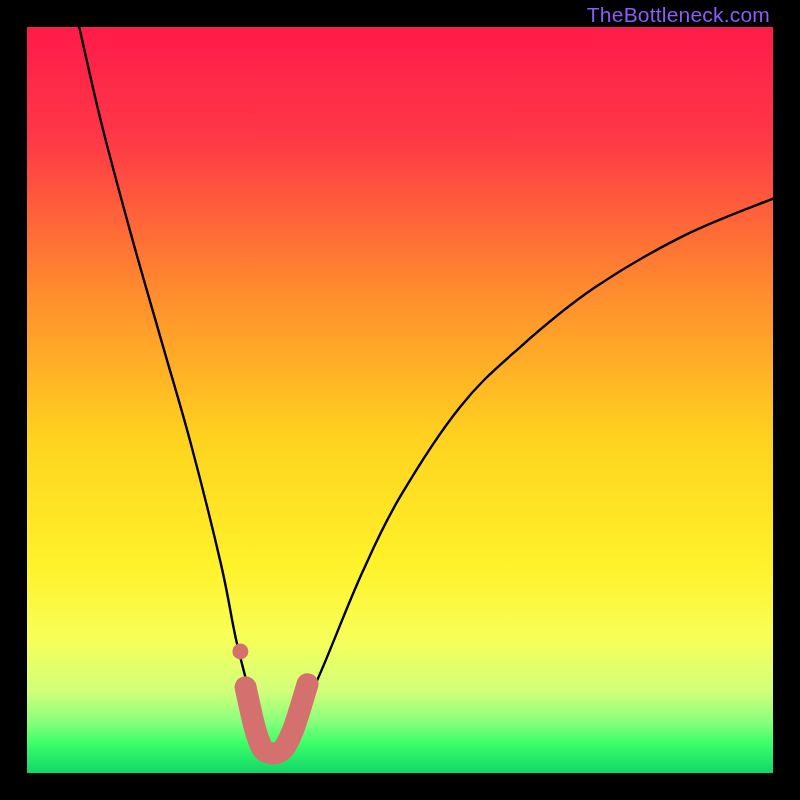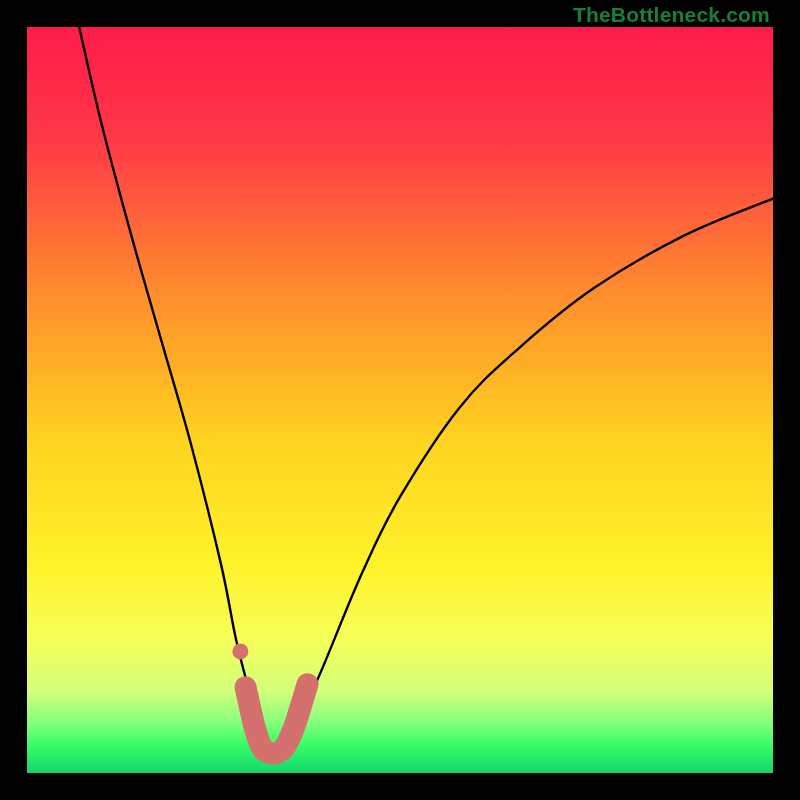--- a/index.html
+++ b/index.html
@@ -16,23 +16,23 @@
     left: 27px;
     top: 27px;
     width: 746px;
     height: 746px;
     overflow: hidden;
   }
   .watermark {
     position: absolute;
     top: 3px;
     right: 30px;
-    color: #15803d;
+    color: #8b5cf6;
     font-size: 21px;
-    font-weight: 700;
+    font-weight: 400;
     letter-spacing: 0.2px;
     z-index: 20;
   }
   svg.gradient-bg {
     position: absolute;
     left: 0; top: 0;
     width: 746px;
     height: 746px;
     display: block;
   }

